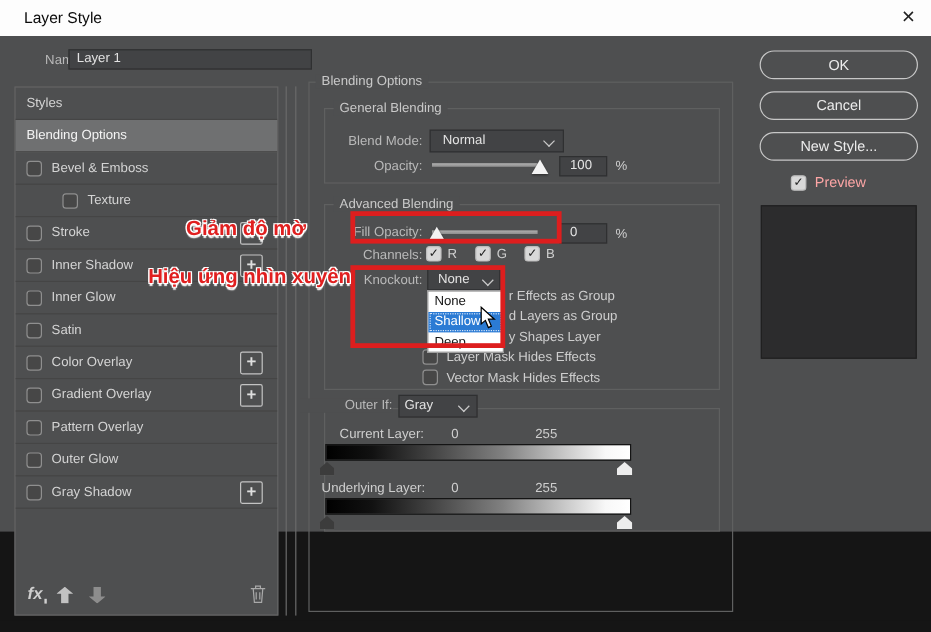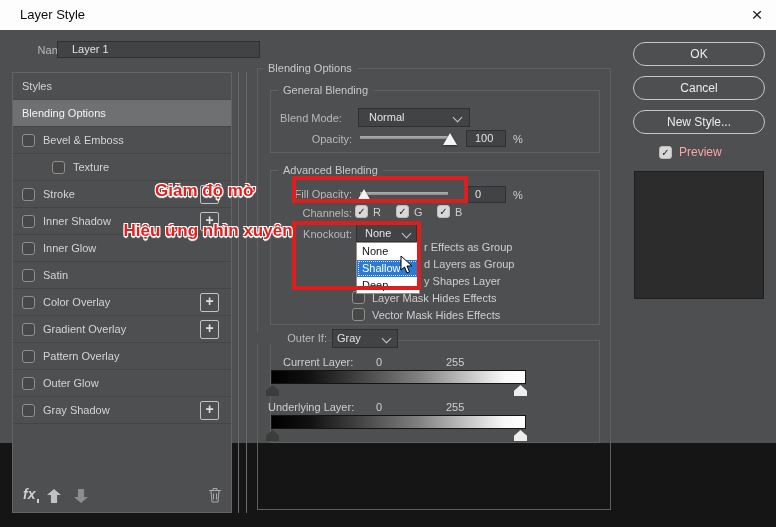--- a/index.html
+++ b/index.html
@@ -66,21 +66,21 @@
 <body>
 
 <div class="abs dialog">
 
   <div class="abs titlebar">
     <div class="abs title">Layer Style</div>
     <div class="abs closebtn">×</div>
   </div>
 
   <div class="abs lbl" style="left:28px;top:44px;width:42px;">Name:</div>
-  <div class="abs field" style="left:57px;top:41px;width:203px;height:17px;line-height:15px;padding-left:14px;">Layer 1</div>
+  <div class="abs field" style="left:57px;top:41px;width:203px;height:17px;line-height:15px;padding-left:6px;">Layer 1</div>
 
   <div class="abs sidepanel">
     <div class="srow">
         <span class="slabel">Styles</span>
       </div>
     <div class="srow sel">
         <span class="slabel">Blending Options</span>
       </div>
     <div class="srow">
         <span class="cb"></span>
@@ -140,21 +140,21 @@
       </svg>
     </div>
   </div>
   <div class="abs scrolldiv"></div>
 
   <div class="abs fs" style="left:257px;top:68px;width:354px;height:442px;"></div>
   <div class="abs legend" style="left:263px;top:62px;">Blending Options</div>
 
   <div class="abs fs" style="left:270px;top:90px;width:330px;height:63px;"></div>
   <div class="abs legend" style="left:278px;top:84px;">General Blending</div>
-  <div class="abs lbl" style="left:270px;top:112px;width:82px;text-align:center;">Blend Mode:</div>
+  <div class="abs lbl" style="left:270px;top:112px;width:82px;">Blend Mode:</div>
   <div class="abs field" style="left:358px;top:108px;width:112px;height:19px;line-height:17px;padding-left:10px;">
     <span>Normal</span>
     <span class="chev" style="right:8px;top:5px;"></span>
   </div>
   <div class="abs lbl" style="left:270px;top:133px;width:82px;">Opacity:</div>
   <div class="abs track" style="left:360px;top:136px;width:88px;"></div>
   <div class="abs tri" style="left:443px;top:133px;"></div>
   <div class="abs field" style="left:466px;top:130px;width:40px;height:17px;line-height:15px;padding-left:8px;">100</div>
   <div class="abs txt" style="left:513px;top:133px;">%</div>
 

